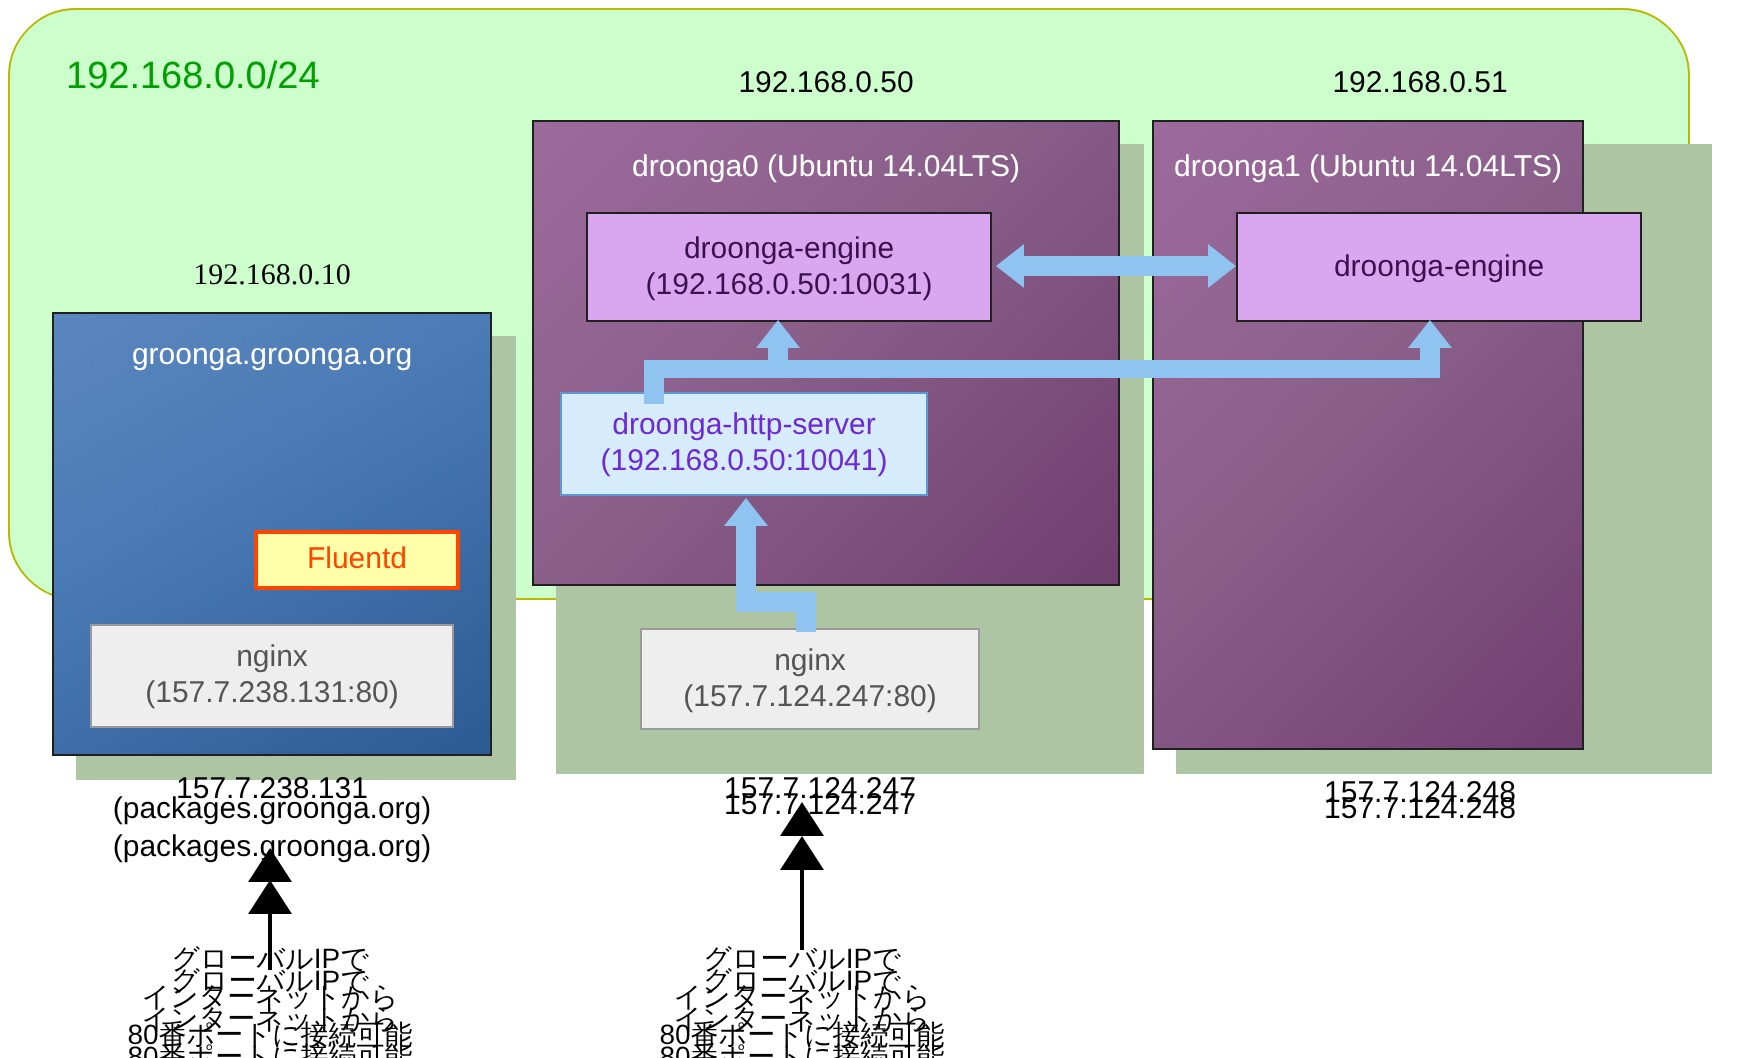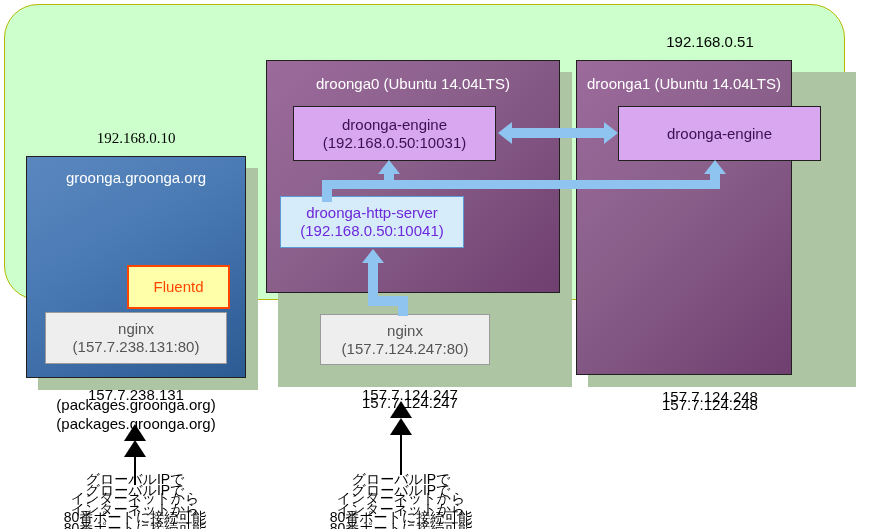--- a/index.html
+++ b/index.html
@@ -165,30 +165,32 @@
   .dup { 
     position: absolute;
   }
 </style>
 </head>
 <body>
 
 <div id="canvas">
 
   <div class="lan-region"></div>
+  <div class="lan-label">192.168.0.0/24</div>
 
   <div class="ip-label" style="left:26px; top:130px; width:220px;font-family:Liberation Serif, serif;">192.168.0.10</div>
+  <div class="ip-label" style="left:266px; top:33px; width:294px;">192.168.0.50</div>
   <div class="ip-label" style="left:576px; top:33px; width:268px;">192.168.0.51</div>
 
   <div class="shadow greenish" style="left:38px; top:168px; width:220px; height:222px;"></div>
   <div class="host host-blue" style="left:26px; top:156px; width:220px; height:222px;">
     <div class="host-title" style="top:12px;">groonga.groonga.org</div>
   </div>
 
-  <div class="svc svc-fluentd" style="left:127px; top:265px; width:103px; height:44px;">
+  <div class="svc svc-fluentd" style="left:127px; top:265px; width:103px; height:30px;">
     <span>Fluentd</span>
   </div>
 
   <div class="svc svc-nginx" style="left:45px; top:312px; width:182px; height:52px;">
     <span>nginx</span>
     <span>(157.7.238.131:80)</span>
   </div>
 
   <div class="shadow greenish" style="left:278px; top:72px; width:294px; height:315px;"></div>
   <div class="host host-purple" style="left:266px; top:60px; width:294px; height:233px;">

